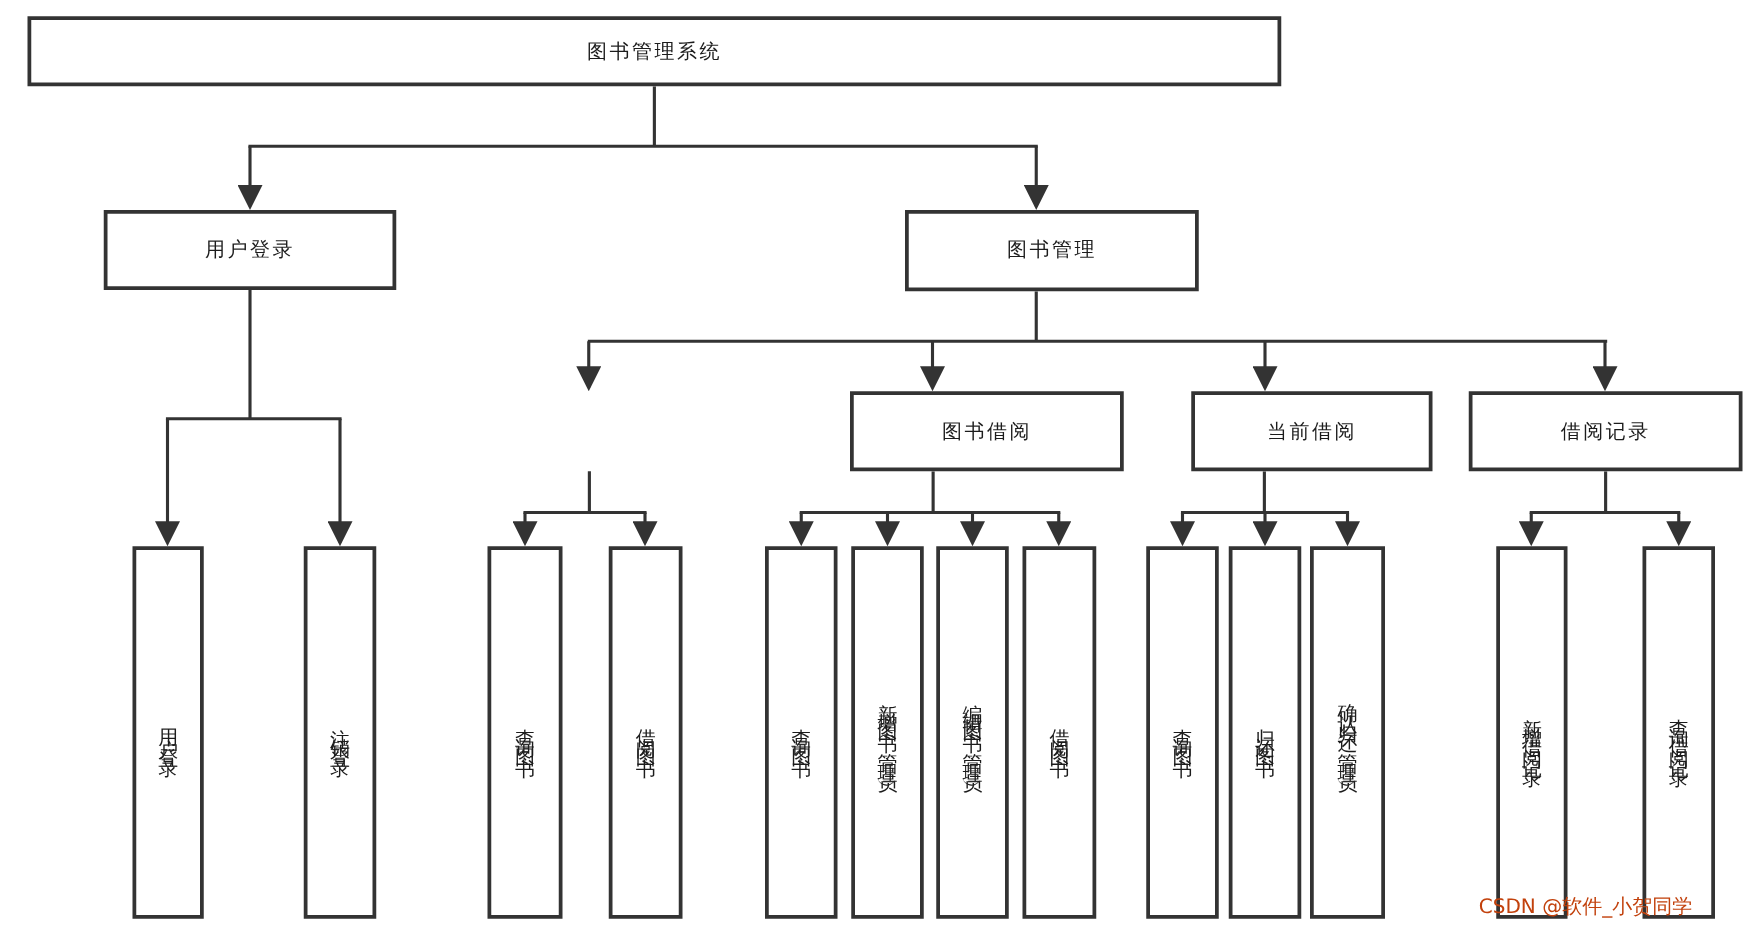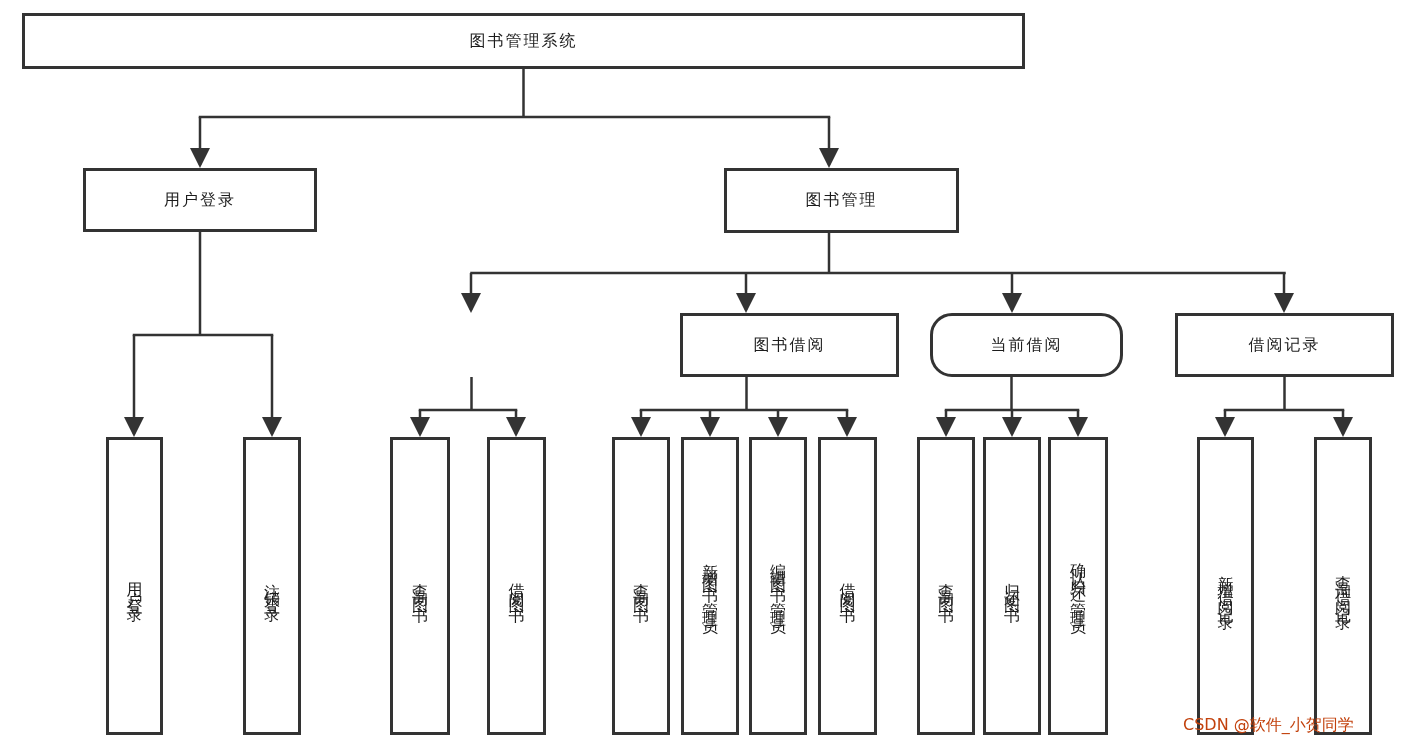--- a/index.html
+++ b/index.html
@@ -106,21 +106,21 @@
       <path d="M1343 410 V434" marker-end="url(#arrow)"></path>
     </g>
   </svg>
 
   <div class="node" style="left:22px; top:13px; width:1003px; height:56px;">图书管理系统</div>
 
   <div class="node" style="left:83px; top:168px; width:234px; height:64px;">用户登录</div>
   <div class="node" style="left:712px; top:168px; width:235px; height:65px;margin-left:12px;">图书管理</div>
 
   <div class="node" style="left:637px; top:313px; width:219px; height:64px;margin-left:43px;">图书借阅</div>
-  <div class="node" style="left:930px; top:313px; width:193px; height:64px;border-radius:22px;">当前借阅</div>
+  <div class="node" style="left:953px; top:313px; width:193px; height:64px;">当前借阅</div>
   <div class="node" style="left:1175px; top:313px; width:219px; height:64px;">借阅记录</div>
 
   <div class="node vertical" style="left:106px; top:437px; width:57px; height:298px;">用户登录</div>
   <div class="node vertical" style="left:243px; top:437px; width:58px; height:298px;">注销登录</div>
 
   <div class="node vertical" style="left:390px; top:437px; width:60px; height:298px;">查询图书</div>
   <div class="node vertical" style="left:487px; top:437px; width:59px; height:298px;">借阅图书</div>
 
   <div class="node vertical" style="left:612px; top:437px; width:58px; height:298px;">查询图书</div>
   <div class="node vertical" style="left:681px; top:437px; width:58px; height:298px;">新增图书（管理员）</div>

